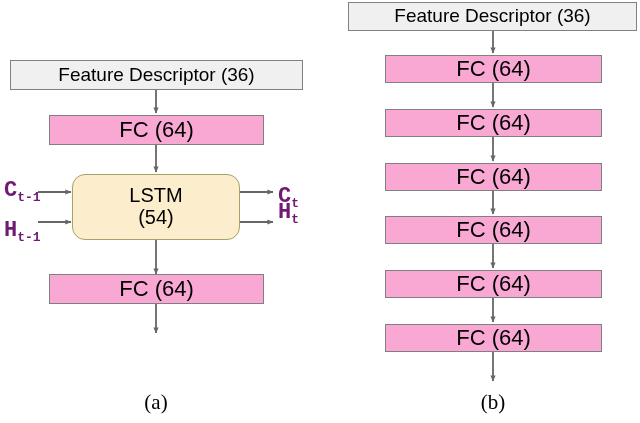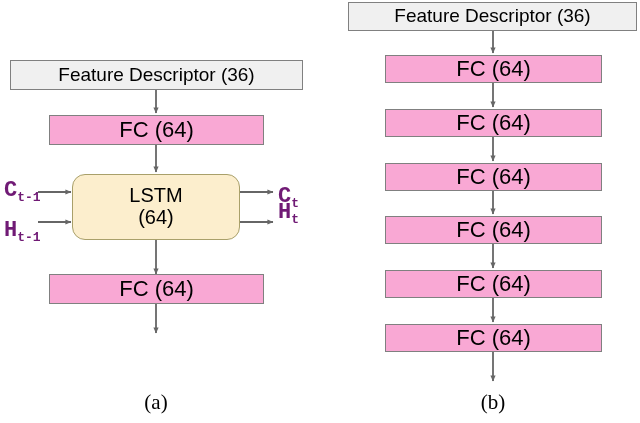--- a/index.html
+++ b/index.html
@@ -112,21 +112,21 @@
     <line x1="493" y1="298" x2="493" y2="322" stroke="#666666" stroke-width="1.8" marker-end="url(#arrowhead)"></line>
     <line x1="493" y1="352" x2="493" y2="381" stroke="#666666" stroke-width="1.8" marker-end="url(#arrowhead)"></line>
   </svg>
 
   <div class="node node-input" style="left:10px; top:60px; width:293px; height:30px;">Feature Descriptor (36)</div>
 
   <div class="node node-fc" style="left:49px; top:115px; width:215px; height:30px;">FC (64)</div>
 
   <div class="node node-lstm" style="left:72px; top:174px; width:168px; height:66px;">
     <span class="lstm-line">LSTM</span>
-    <span class="lstm-line">(64)</span>
+    <span class="lstm-line">(54)</span>
   </div>
 
   <div class="node node-fc" style="left:49px; top:274px; width:215px; height:30px;">FC (64)</div>
 
   <div class="sig" style="left:4px; top:178px;">
     <span>C</span><sub>t-1</sub>
   </div>
   <div class="sig" style="left:4px; top:208px;margin-top:10px;">
     <span>H</span><sub>t-1</sub>
   </div>

